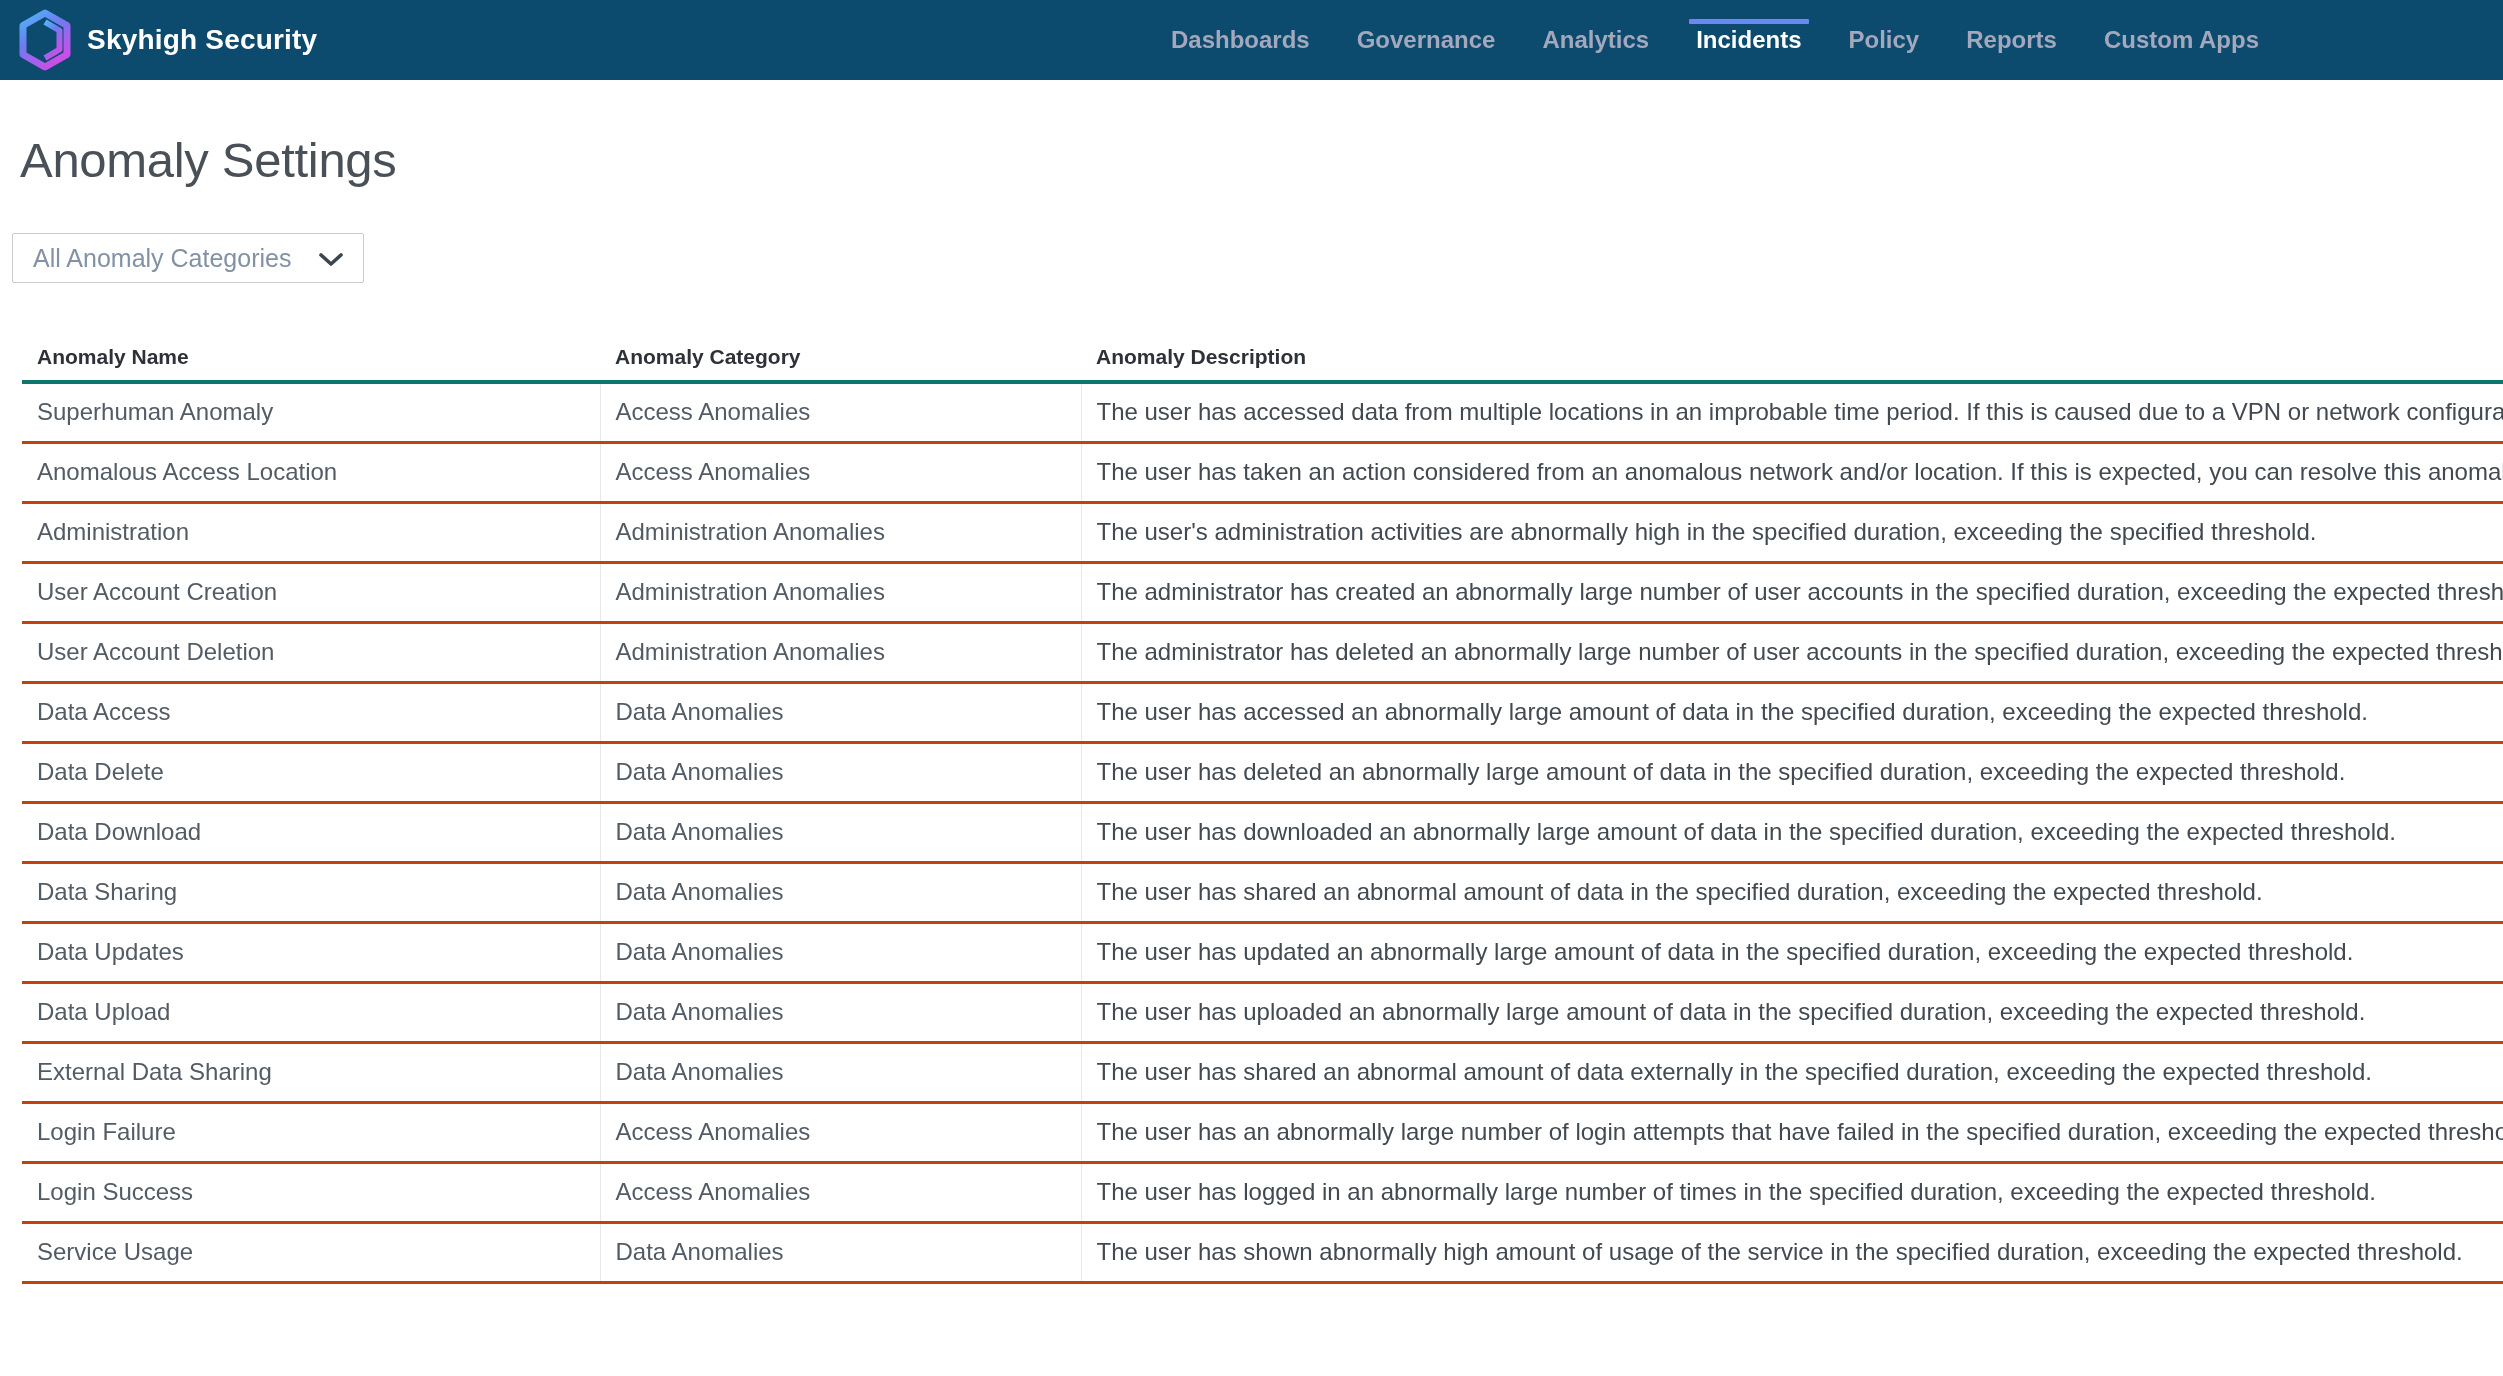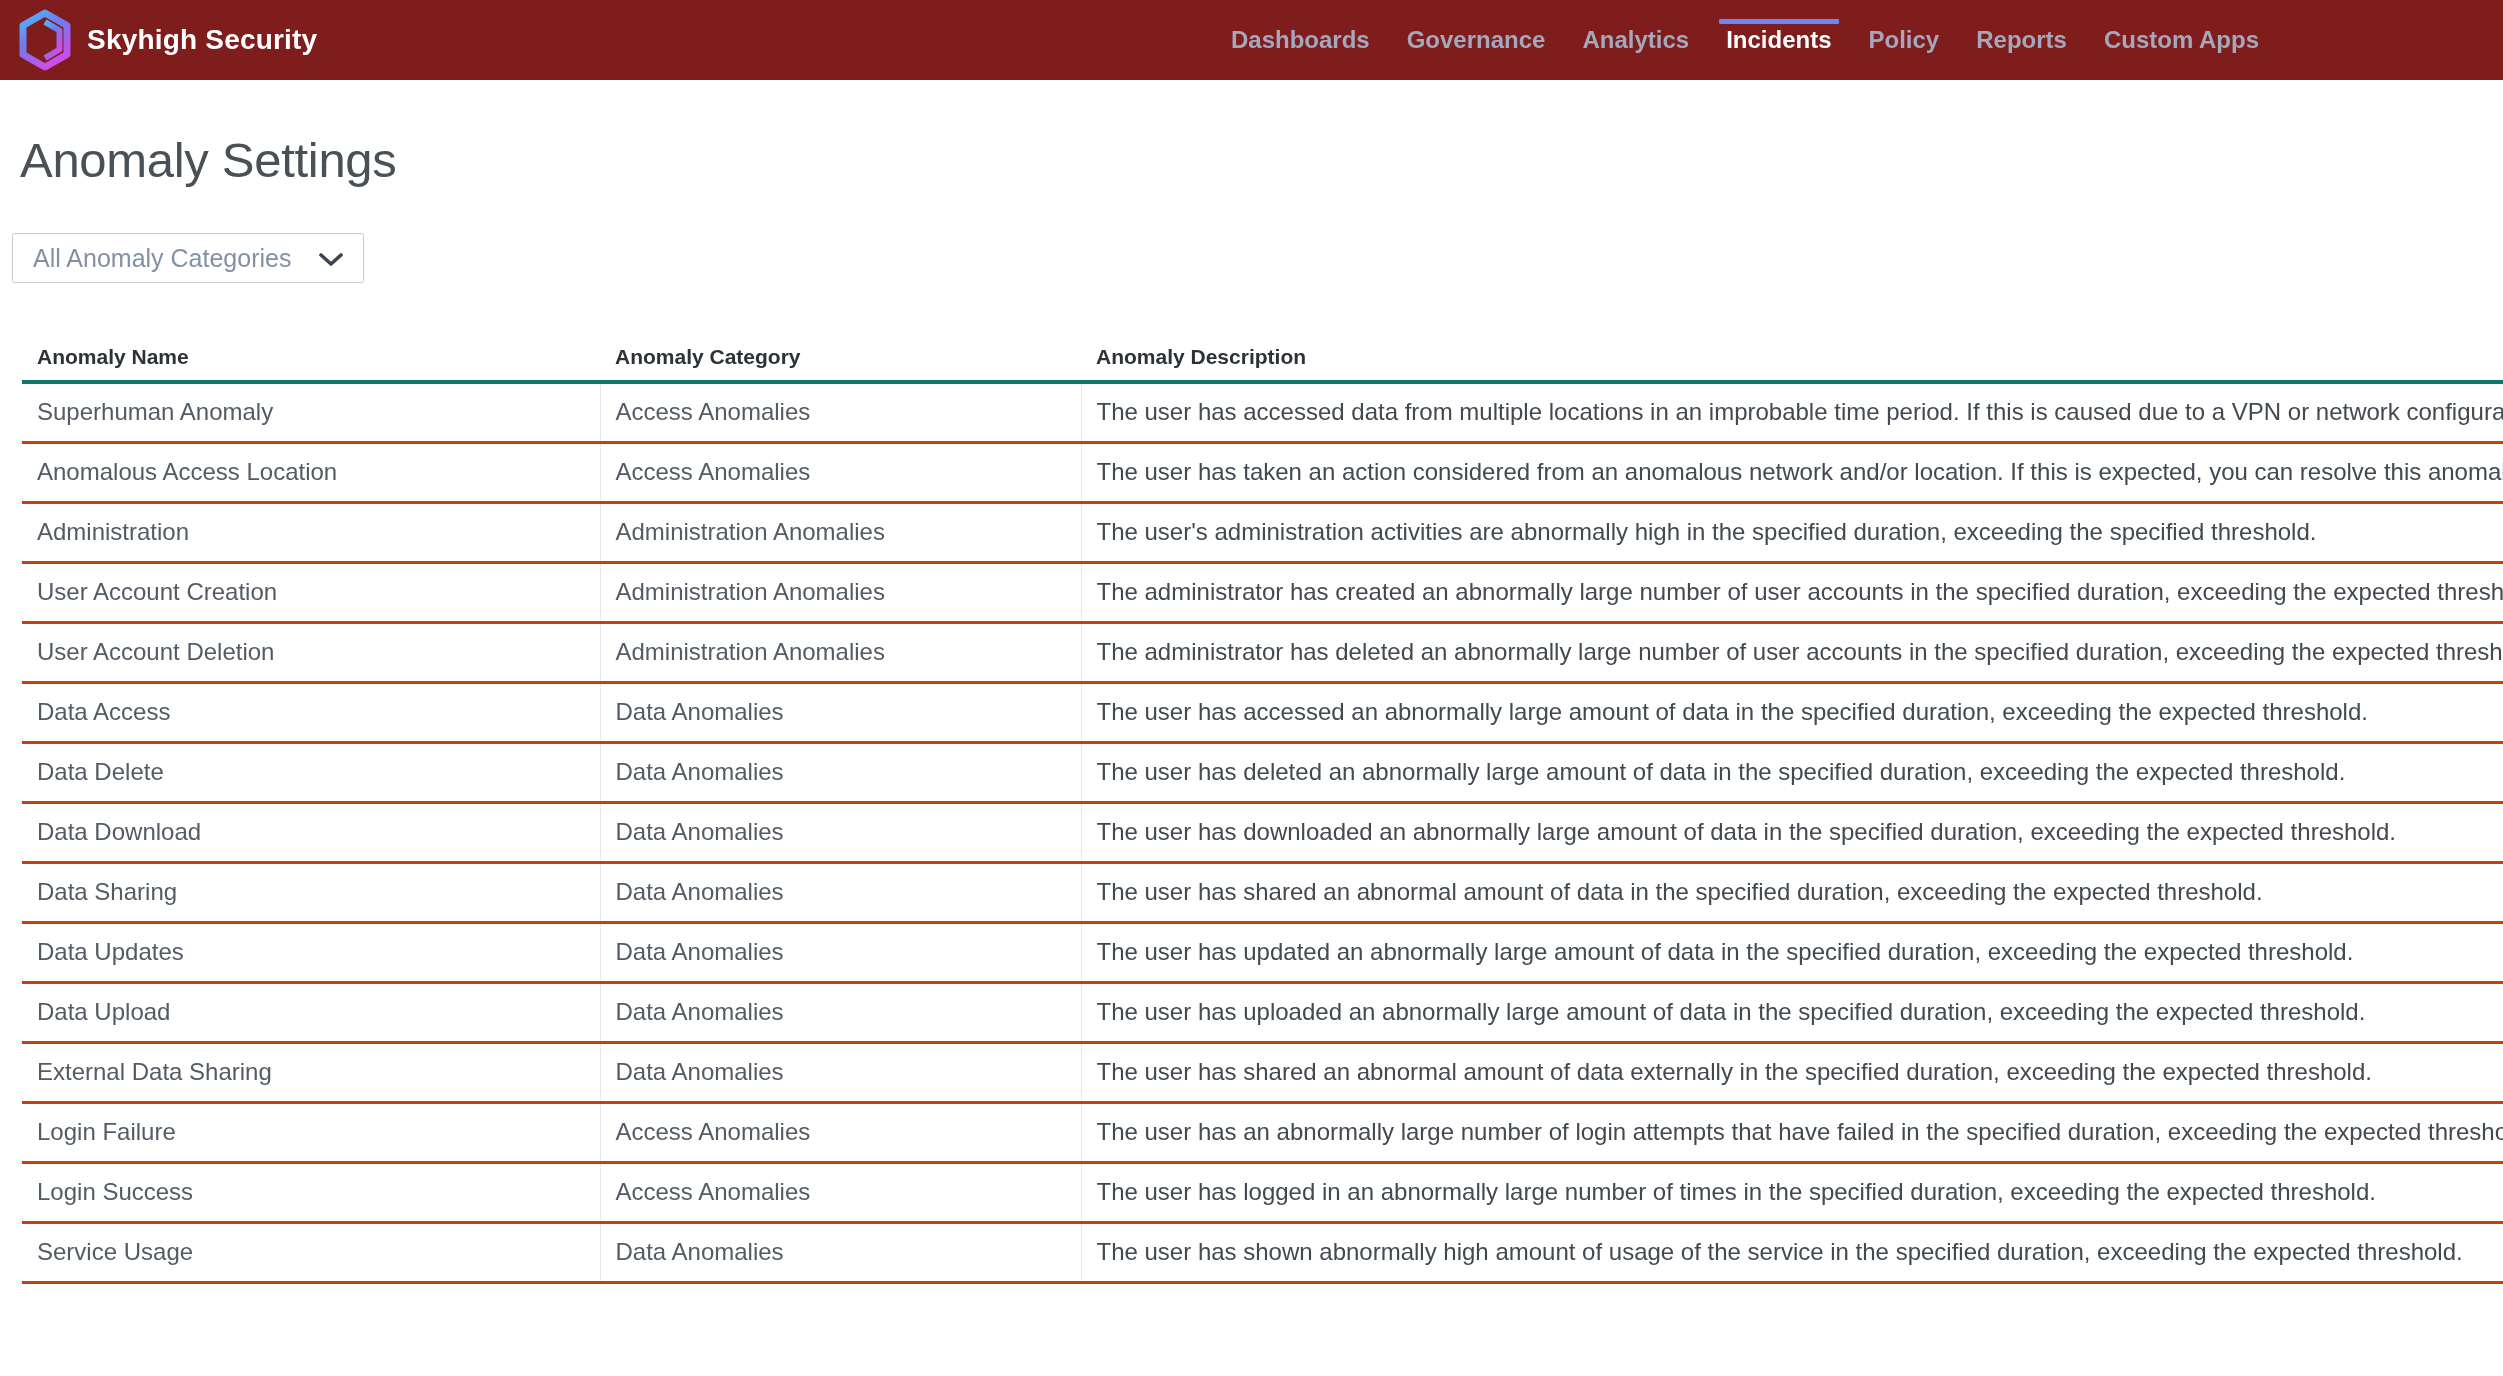--- a/index.html
+++ b/index.html
@@ -7,21 +7,21 @@
   body {
     width: 2503px; height: 1376px;
     overflow: hidden;
     background: #ffffff;
     font-family: "Liberation Sans", sans-serif;
   }
 
   
   .navbar {
     height: 80px;
-    background: #7f1d1d;
+    background: #0c4a6e;
     display: flex;
     align-items: stretch;
     justify-content: space-between;
     text-align: center;
   }
   .brand {
     display: flex;
     align-items: center;
     gap: 13px;
     margin-left: 16px;
@@ -29,21 +29,21 @@
   }
   .brand-name {
     color: #ffffff;
     font-size: 28px;
     font-weight: 700;
     letter-spacing: 0.2px;
   }
   .nav-list {
     display: flex;
     align-items: stretch;
-    gap: 37px;
+    gap: 47px;
     margin-right: 244px;
   }
   .nav-item {
     position: relative;
     display: flex;
     align-items: center;
     color: #a3a8bc;
     font-size: 24px;
     font-weight: 600;
     cursor: pointer;

